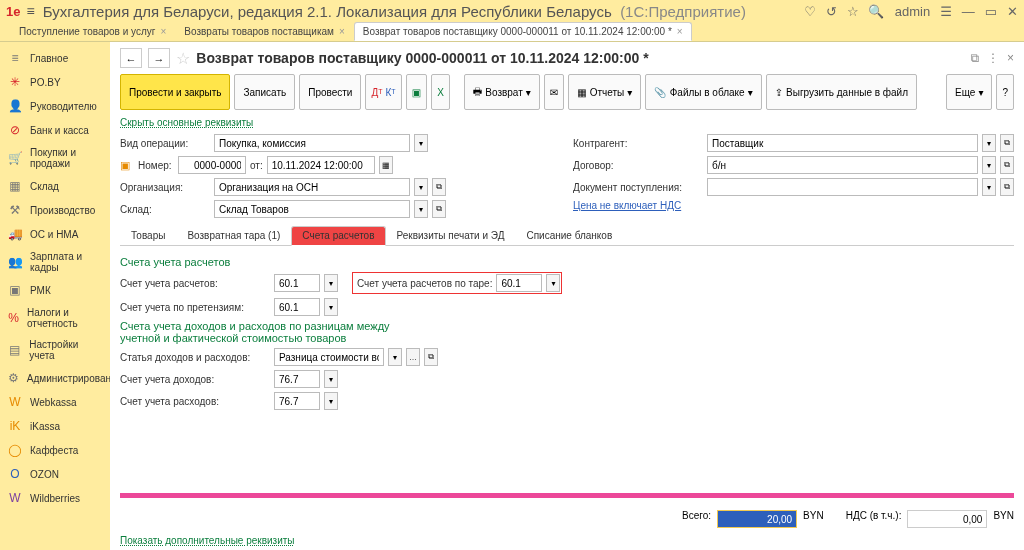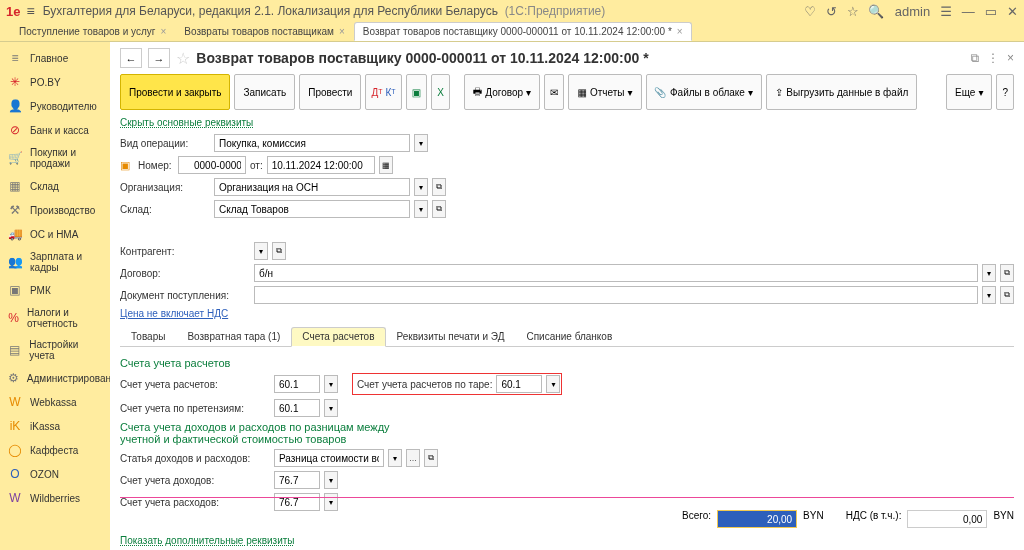--- a/index.html
+++ b/index.html
@@ -1,21 +1,21 @@
 <!DOCTYPE html>
 <html><head>
 <meta charset="utf-8">
 <style>
   * { box-sizing: border-box; margin: 0; padding: 0; font-family: Arial, sans-serif; }
   body { font-size: 11px; background: #fff; overflow: hidden; width: 1024px; height: 550px; }
 
   .titlebar { height: 22px; background: #ffec9f; display: flex; align-items: center; padding: 0 6px; }
   .titlebar .logo { color: #d6252c; font-weight: bold; font-size: 13px; margin-right: 6px; }
   .titlebar .hamb { color: #555; font-size: 14px; margin-right: 8px; cursor: pointer; }
-  .titlebar .title-txt { color: #555; flex: 1; font-size: 12px; }
+  .titlebar .title-txt { color: #555; flex: 1; font-size: 15px; }
   .titlebar .right { display: flex; align-items: center; gap: 10px; color: #666; }
   .titlebar .right span { cursor: pointer; font-size: 13px; }
   .titlebar .user { font-size: 10px; }
 
   .tabbar { height: 20px; background: #ffec9f; display: flex; align-items: flex-end; padding-left: 10px; border-bottom: 1px solid #d6cc8f; }
   .tabbar .tab { padding: 3px 8px; font-size: 10px; color: #444; border: 1px solid transparent; cursor: pointer; display: flex; align-items: center; gap: 5px; }
   .tabbar .tab.active { background: #fff; border: 1px solid #ccc; border-bottom: 1px solid #fff; border-radius: 3px 3px 0 0; }
   .tabbar .tab .close { color: #999; font-size: 10px; }
 
   .main { display: flex; height: calc(100% - 42px); }
@@ -36,43 +36,43 @@
   .toolbar { display: flex; align-items: center; gap: 4px; padding: 0 10px 4px 10px; }
   .btn { border: 1px solid #bbb; background: #fafafa; padding: 2px 8px; font-size: 10px; cursor: pointer; border-radius: 2px; height: 36px; display: inline-flex; align-items: center; gap: 3px; }
   .btn.primary { background: #ffe54a; border-color: #d4b400; }
   .btn.icon-only { padding: 2px 5px; }
   .toolbar .spacer { flex: 1; }
 
   .link { color: #0b7e3d; text-decoration: underline dotted; cursor: pointer; font-size: 10px; }
   .link-blue { color: #2d5fbb; text-decoration: underline; cursor: pointer; font-size: 10px; }
   .subtoolbar { padding: 2px 10px 6px 10px; }
 
-  .form-area { padding: 0 10px; display: flex; gap: 20px; flex-direction: column; }
+  .form-area { padding: 0 10px; display: flex; gap: 12px; }
   .col { flex: 1; }
   .row { display: flex; align-items: center; margin-bottom: 4px; gap: 4px; }
   .row .lbl { color: #333; font-size: 10px; width: 90px; }
   .row .lbl.w-auto { width:auto; }
   .row.wide .lbl { width: 130px; }
   .inp { border: 1px solid #bbb; height: 18px; padding: 0 4px; font-size: 10px; background: #fff; }
   .sel-btn { border: 1px solid #bbb; background: #f5f5f5; width: 14px; height: 18px; font-size: 8px; display:flex;align-items:center;justify-content:center;cursor:pointer; }
 
   .inner-tabs { display: flex; border-bottom: 1px solid #ccc; margin: 4px 10px 0 10px; }
   .inner-tabs .itab { padding: 3px 10px; font-size: 10px; border: 1px solid transparent; cursor: pointer; color: #333; }
-  .inner-tabs .itab.active { border: 1px solid #ccc; border-bottom: 1px solid #fff; background: #fef9c3; margin-bottom: -1px; border-radius: 3px 3px 0 0; }
+  .inner-tabs .itab.active { border: 1px solid #ccc; border-bottom: 1px solid #fff; background: #ef4444; margin-bottom: -1px; border-radius: 3px 3px 0 0; }
 
   .tab-body { padding: 6px 10px; }
   .green-hdr { color: #0b7e3d; font-size: 11px; margin: 4px 0; }
   .acc-row { display: flex; align-items: center; gap: 4px; margin-bottom: 4px; }
   .acc-row .albl { font-size: 10px; width: 150px; color: #333; }
   .acc-inp { border: 1px solid #bbb; height: 18px; width: 46px; padding: 0 4px; font-size: 10px; }
   .highlight-group { border: 1px solid #e33; padding: 1px; display: flex; align-items: center; gap: 4px; }
   .highlight-group .albl2 { font-size: 10px; color: #333; padding-left:3px;}
 
   .footer { position: absolute; bottom: 4px; left: 10px; right: 10px; }
-  .footer .totals { display: flex; align-items: center; justify-content: flex-end; gap: 6px; font-size: 10px; border-top: 1px solid #ec4899; padding: 4px 0; }
+  .footer .totals { display: flex; align-items: center; justify-content: flex-end; gap: 6px; font-size: 10px; border-top: 5px solid #ec4899; padding: 4px 0; }
   .footer .tot-inp { border: 1px solid #f2c950; background:#fffef2; text-align: right; width: 80px; height: 18px; padding: 0 4px; font-size: 10px; margin-top: 8px; }
   .footer .tot-inp.sel { background:#2d5fbb; color:#fff; }
   .footer .show-more { margin-top: 2px; }
 
   .icn-red { color: #d6252c; }
   .icn-green { color: #0b7e3d; }
   .icn-blue { color: #2d5fbb; }
   .icn-orange { color: #e68a00; }
   .icn-gray { color: #777; }
   .icn-purple { color: #7b3fa0; }
@@ -212,21 +212,21 @@
           <span class="icn-red">Дᵀ</span>
           <span class="icn-blue">Кᵀ</span>
         </button>
       <button class="btn icon-only">
           <span class="icn-green">▣</span>
         </button>
       <button class="btn icon-only">
           <span class="icn-green">X</span>
         </button>
       <span style="width:6px"></span>
-      <button class="btn">🖶 <span>Договор</span> ▾</button>
+      <button class="btn">🖶 <span>Возврат</span> ▾</button>
       <button class="btn icon-only">✉</button>
       <button class="btn">▦ <span>Отчеты</span> ▾</button>
       <button class="btn">📎 <span>Файлы в облаке</span> ▾</button>
       <button class="btn">⇪ <span>Выгрузить данные в файл</span></button>
       <div class="spacer"></div>
       <button class="btn"><span>Еще</span> ▾</button>
       <button class="btn icon-only">?</button>
     </div>
 
     <div class="subtoolbar">
@@ -257,20 +257,21 @@
         <div class="row">
           <span class="lbl">Склад:</span>
           <input class="inp" style="width: 196px;" value="Склад Товаров">
           <span class="sel-btn">▾</span>
           <span class="sel-btn">⧉</span>
         </div>
       </div>
       <div class="col">
         <div class="row wide">
           <span class="lbl">Контрагент:</span>
+          <input class="inp" style="flex: 1 1 0%;" value="Поставщик">
           <span class="sel-btn">▾</span>
           <span class="sel-btn">⧉</span>
         </div>
         <div class="row wide">
           <span class="lbl">Договор:</span>
           <input class="inp" style="flex: 1 1 0%;" value="б/н">
           <span class="sel-btn">▾</span>
           <span class="sel-btn">⧉</span>
         </div>
         <div class="row wide">

